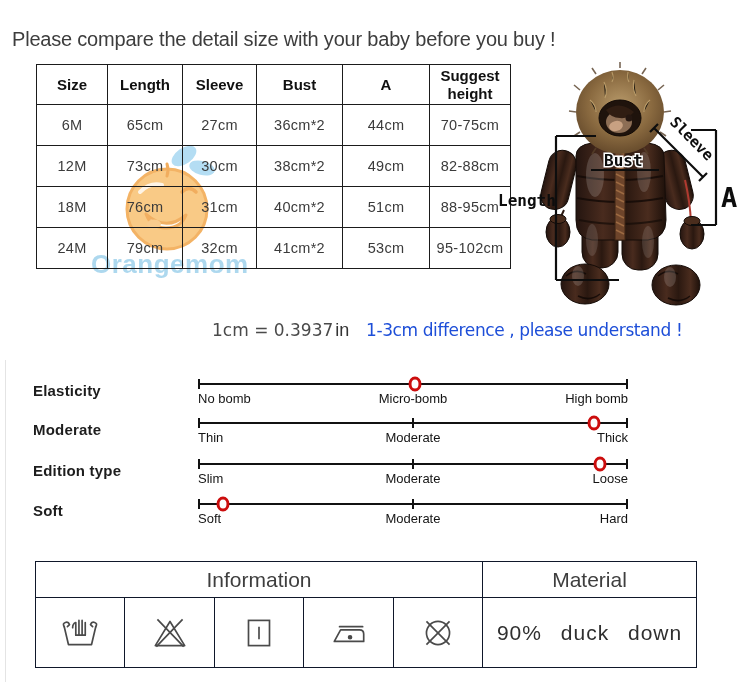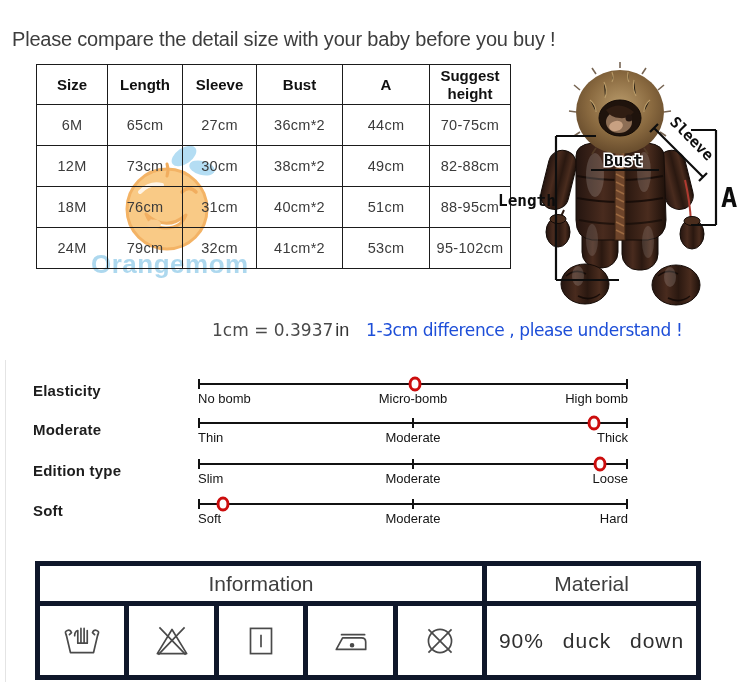--- a/index.html
+++ b/index.html
@@ -42,21 +42,21 @@
   .tick.t-r{right:0;}
   .marker{position:absolute;top:7px;width:7px;height:9px;border:3px solid #cc0d0d;background:#fdfdfd;
           border-radius:50%;transform:translate(-50%,-50%);box-sizing:content-box;}
   .scale-labels{position:absolute;left:0;top:14px;width:100%;font-size:13px;color:#141414;}
   .sl-l{position:absolute;left:0;}
   .sl-c{position:absolute;left:50%;transform:translateX(-50%);}
   .sl-r{position:absolute;right:0;}
 
   
   table.care{position:absolute;left:35px;top:561px;z-index:1;border-collapse:collapse;table-layout:fixed;width:661px;}
-  table.care th,table.care td{border:5px solid #0f172a;text-align:center;vertical-align:middle;padding:0;}
+  table.care th,table.care td{border:1px solid #0f172a;text-align:center;vertical-align:middle;padding:0;}
   table.care th{font-size:21px;font-weight:normal;color:#3e3e3e;height:35px;}
   td.icon-cell{height:69px;}
   td.material-cell{font-size:21px;color:#2f2f2f;letter-spacing:1px;word-spacing:12px;}
   .care-ico{display:inline-block;vertical-align:middle;}
 </style>
 </head>
 <body>
 
 <div class="page">
 

